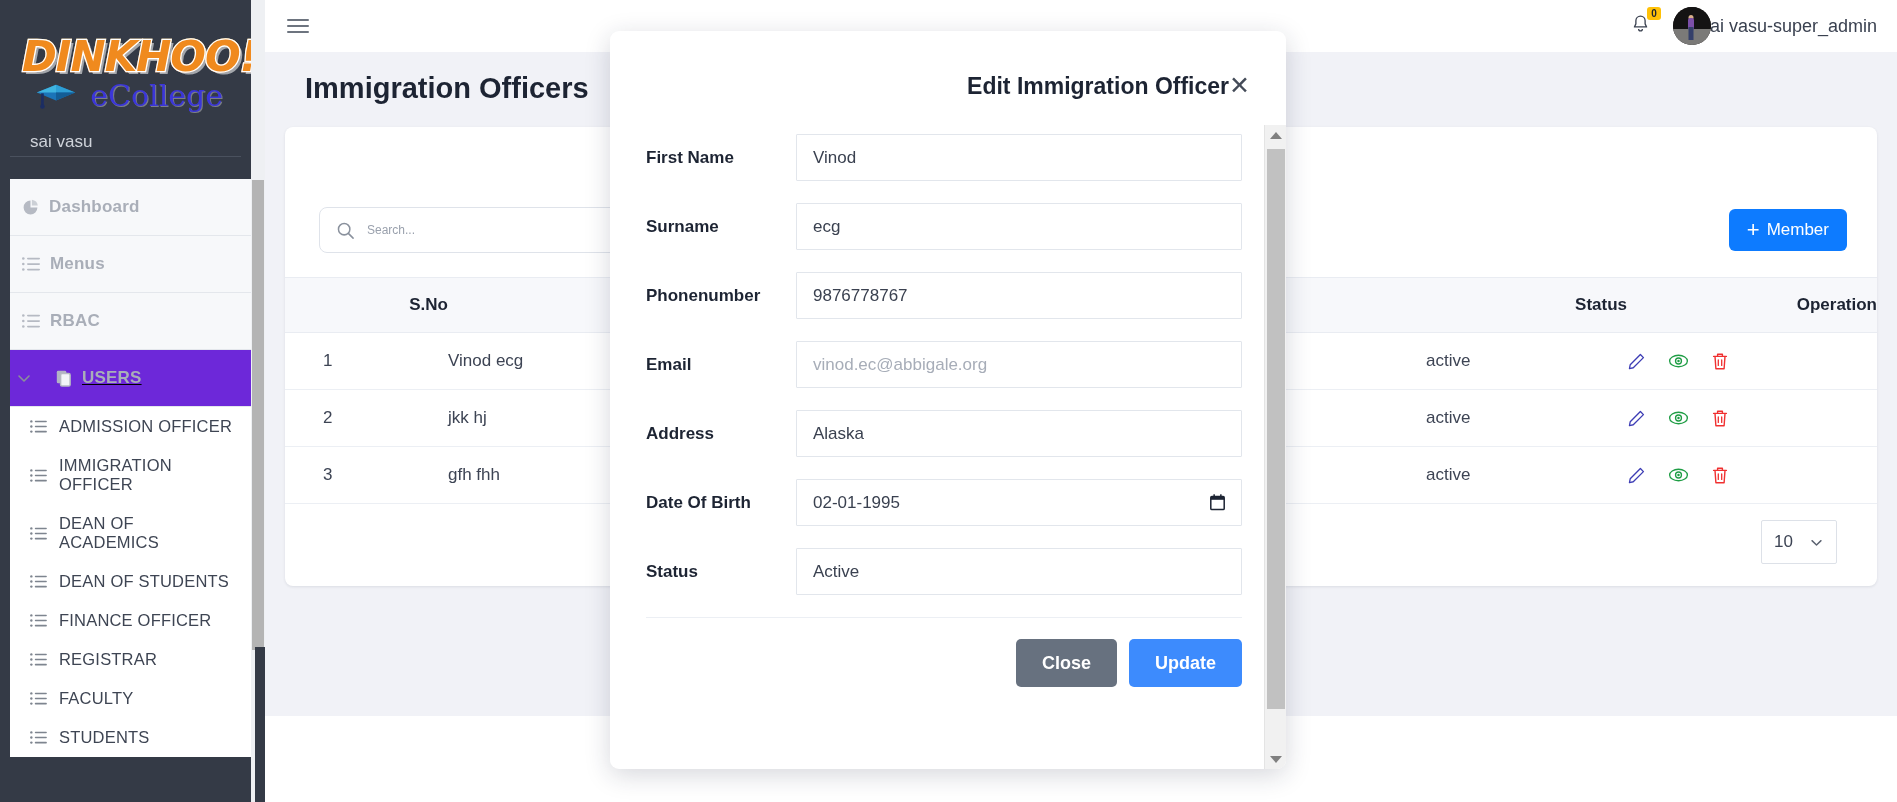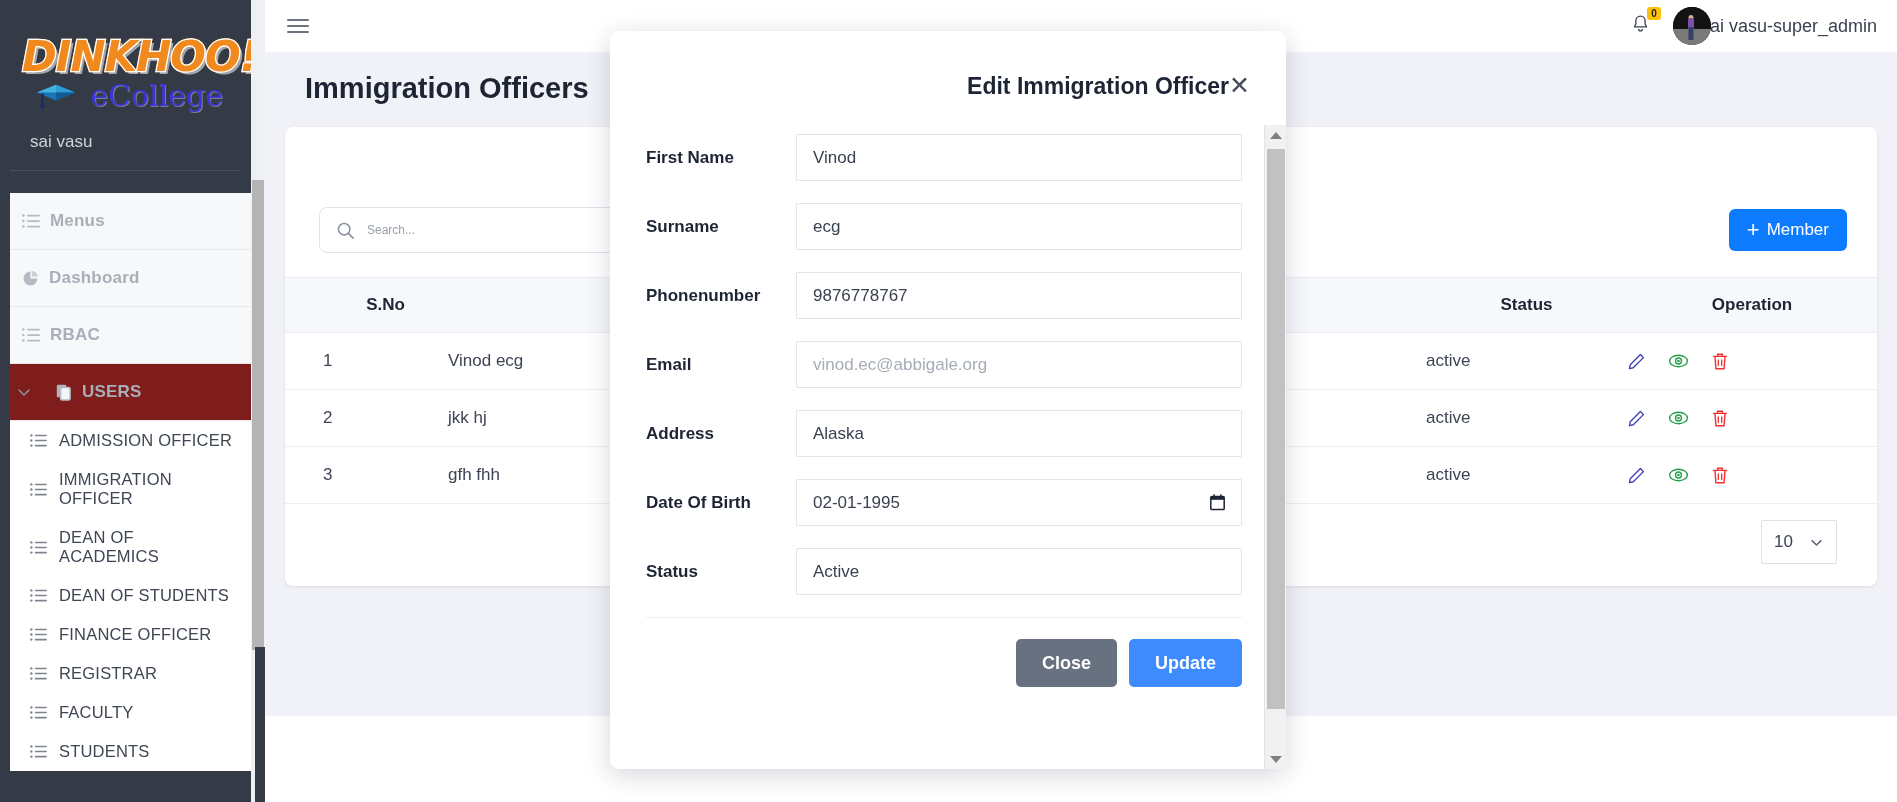--- a/index.html
+++ b/index.html
@@ -51,40 +51,40 @@
     display: flex; align-items: center; gap: 13px;
   }
   .cap-icon { width: 42px; height: 30px; }
   .brand-ecollege {
     font-family: "DejaVu Serif", serif;
     font-size: 30px; color: #3b36d8; font-weight: 400;
     text-shadow: 1px 1px 0 rgba(255,255,255,0.35);
   }
   .sb-user {
     color: #cfd3da; font-size: 17px;
-    padding: 16px 0 18px 20px;
+    padding: 16px 0 4px 20px;
     border-bottom: 1px solid #4a515e;
     background: #343a46;
   }
   .sb-top-pad { height: 18px; background:#343a46; }
 
   .sb-group {
     background: #f7f8fa;
     border-bottom: 1px solid #e4e7ec;
     padding: 18px 0 18px 0;
     display: flex; align-items: center;
     cursor: pointer;
   }
   .sb-group .lbl {
     font-size: 17px; font-weight: 700; color: #a9aeb8;
     letter-spacing: .2px;
   }
   .sb-group .ico { color: #b6bac3; margin: 0 10px 0 22px; display:flex; }
   .sb-group .chev { color: #8a9099; margin-left: 16px; margin-right: 2px; display:flex; }
-  .sb-group.expanded { background: #7f1d1d; }
+  .sb-group.expanded { background: #6d28d9; text-decoration: underline; }
 
   .sb-item {
     background: #ffffff;
     padding: 10px 16px 10px 30px;
     display: flex; align-items: center; gap: 12px;
     cursor: pointer;
   }
   .sb-item .ico { color: #7e858f; display:flex; }
   .sb-item .lbl { font-size: 16.5px; color: #3e4553; letter-spacing: .2px; }
 
@@ -168,21 +168,21 @@
     background: #0d7bff; color: #fff; border: none;
     border-radius: 6px; height: 42px; padding: 0 18px;
     font-size: 17px; font-weight: 500; cursor: pointer;
     display: flex; align-items: center; gap: 7px;
   }
   .btn-member .plus { font-size: 22px; font-weight: 400; line-height: 1; }
 
   table.grid { width: 100%; border-collapse: collapse; }
   table.grid thead th {
     background: #f7f8fb;
-    text-align: center;
+    text-align: right;
     font-size: 17px; font-weight: 700; color: #1d2433;
     padding: 17px 0 17px 0;
     border-top: 1px solid #e9ecf2;
     border-bottom: 1px solid #e9ecf2;
   }
   table.grid tbody td {
     font-size: 17px; color: #3d4454;
     padding: 18px 0 18px 0;
     border-bottom: 1px solid #eceff4;
   }
@@ -298,42 +298,42 @@
             </svg>
             <span class="brand-ecollege">eCollege</span>
           </div>
         </div>
         <div class="sb-user">sai vasu</div>
       </div>
       <div class="sb-top-pad"></div>
 
       <div class="sb-group">
         <span class="ico">
-          <svg width="18" height="14" viewBox="0 0 18 14">
-              <g fill="currentColor">
-                <circle cx="1.3" cy="1.5" r="1.3"></circle>
-                <rect x="5" y=".7" width="13" height="1.7" rx=".8"></rect>
-                <circle cx="1.3" cy="7" r="1.3"></circle>
-                <rect x="5" y="6.2" width="13" height="1.7" rx=".8"></rect>
-                <circle cx="1.3" cy="12.5" r="1.3"></circle>
-                <rect x="5" y="11.7" width="13" height="1.7" rx=".8"></rect>
-              </g>
-            </svg>
-        </span>
-        <span class="lbl">Menus</span>
-      </div>
-
-      <div class="sb-group">
-        <span class="ico">
           <svg width="17" height="17" viewBox="0 0 16 16">
               <path d="M8 1.5A6.5 6.5 0 1 0 14.5 8H8z" fill="currentColor"></path>
               <path d="M9.3.6v5.6h5.6A6.6 6.6 0 0 0 9.3.6z" fill="currentColor" opacity=".65"></path>
             </svg>
         </span>
         <span class="lbl">Dashboard</span>
+      </div>
+
+      <div class="sb-group">
+        <span class="ico">
+          <svg width="18" height="14" viewBox="0 0 18 14">
+              <g fill="currentColor">
+                <circle cx="1.3" cy="1.5" r="1.3"></circle>
+                <rect x="5" y=".7" width="13" height="1.7" rx=".8"></rect>
+                <circle cx="1.3" cy="7" r="1.3"></circle>
+                <rect x="5" y="6.2" width="13" height="1.7" rx=".8"></rect>
+                <circle cx="1.3" cy="12.5" r="1.3"></circle>
+                <rect x="5" y="11.7" width="13" height="1.7" rx=".8"></rect>
+              </g>
+            </svg>
+        </span>
+        <span class="lbl">Menus</span>
       </div>
 
       <div class="sb-group">
         <span class="ico">
           <svg width="18" height="14" viewBox="0 0 18 14">
               <g fill="currentColor">
                 <circle cx="1.3" cy="1.5" r="1.3"></circle>
                 <rect x="5" y=".7" width="13" height="1.7" rx=".8"></rect>
                 <circle cx="1.3" cy="7" r="1.3"></circle>
                 <rect x="5" y="6.2" width="13" height="1.7" rx=".8"></rect>

